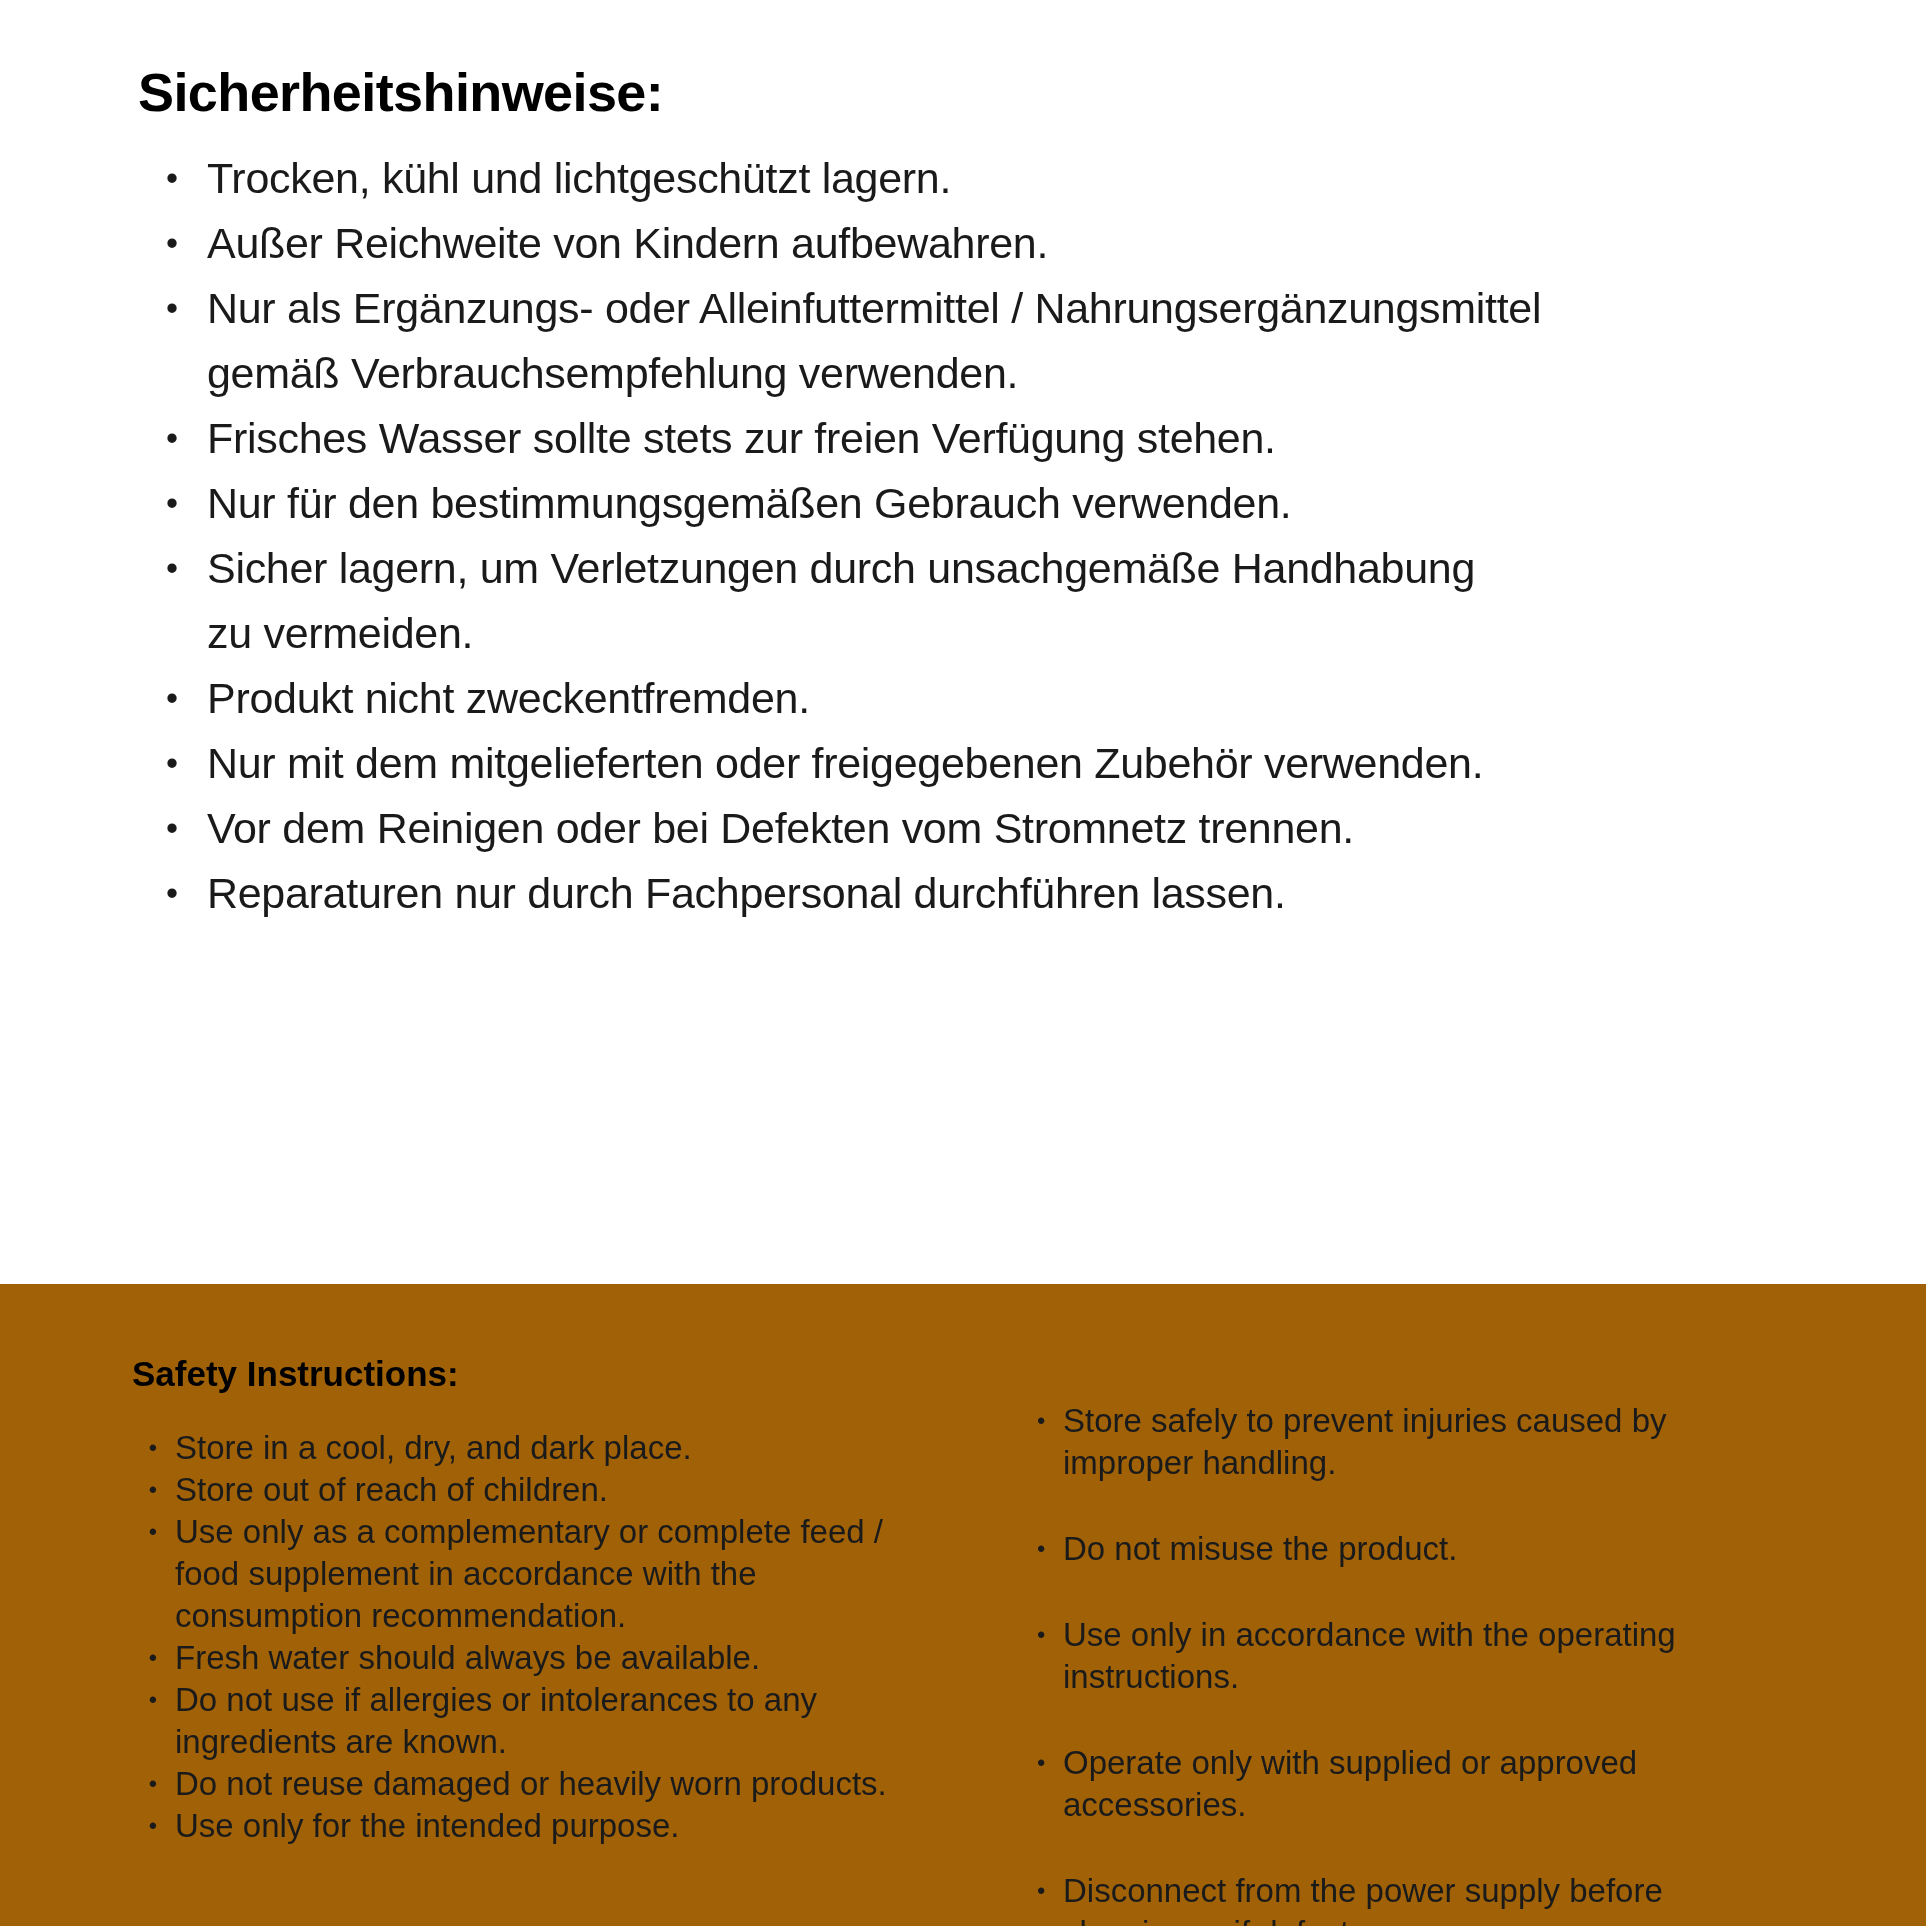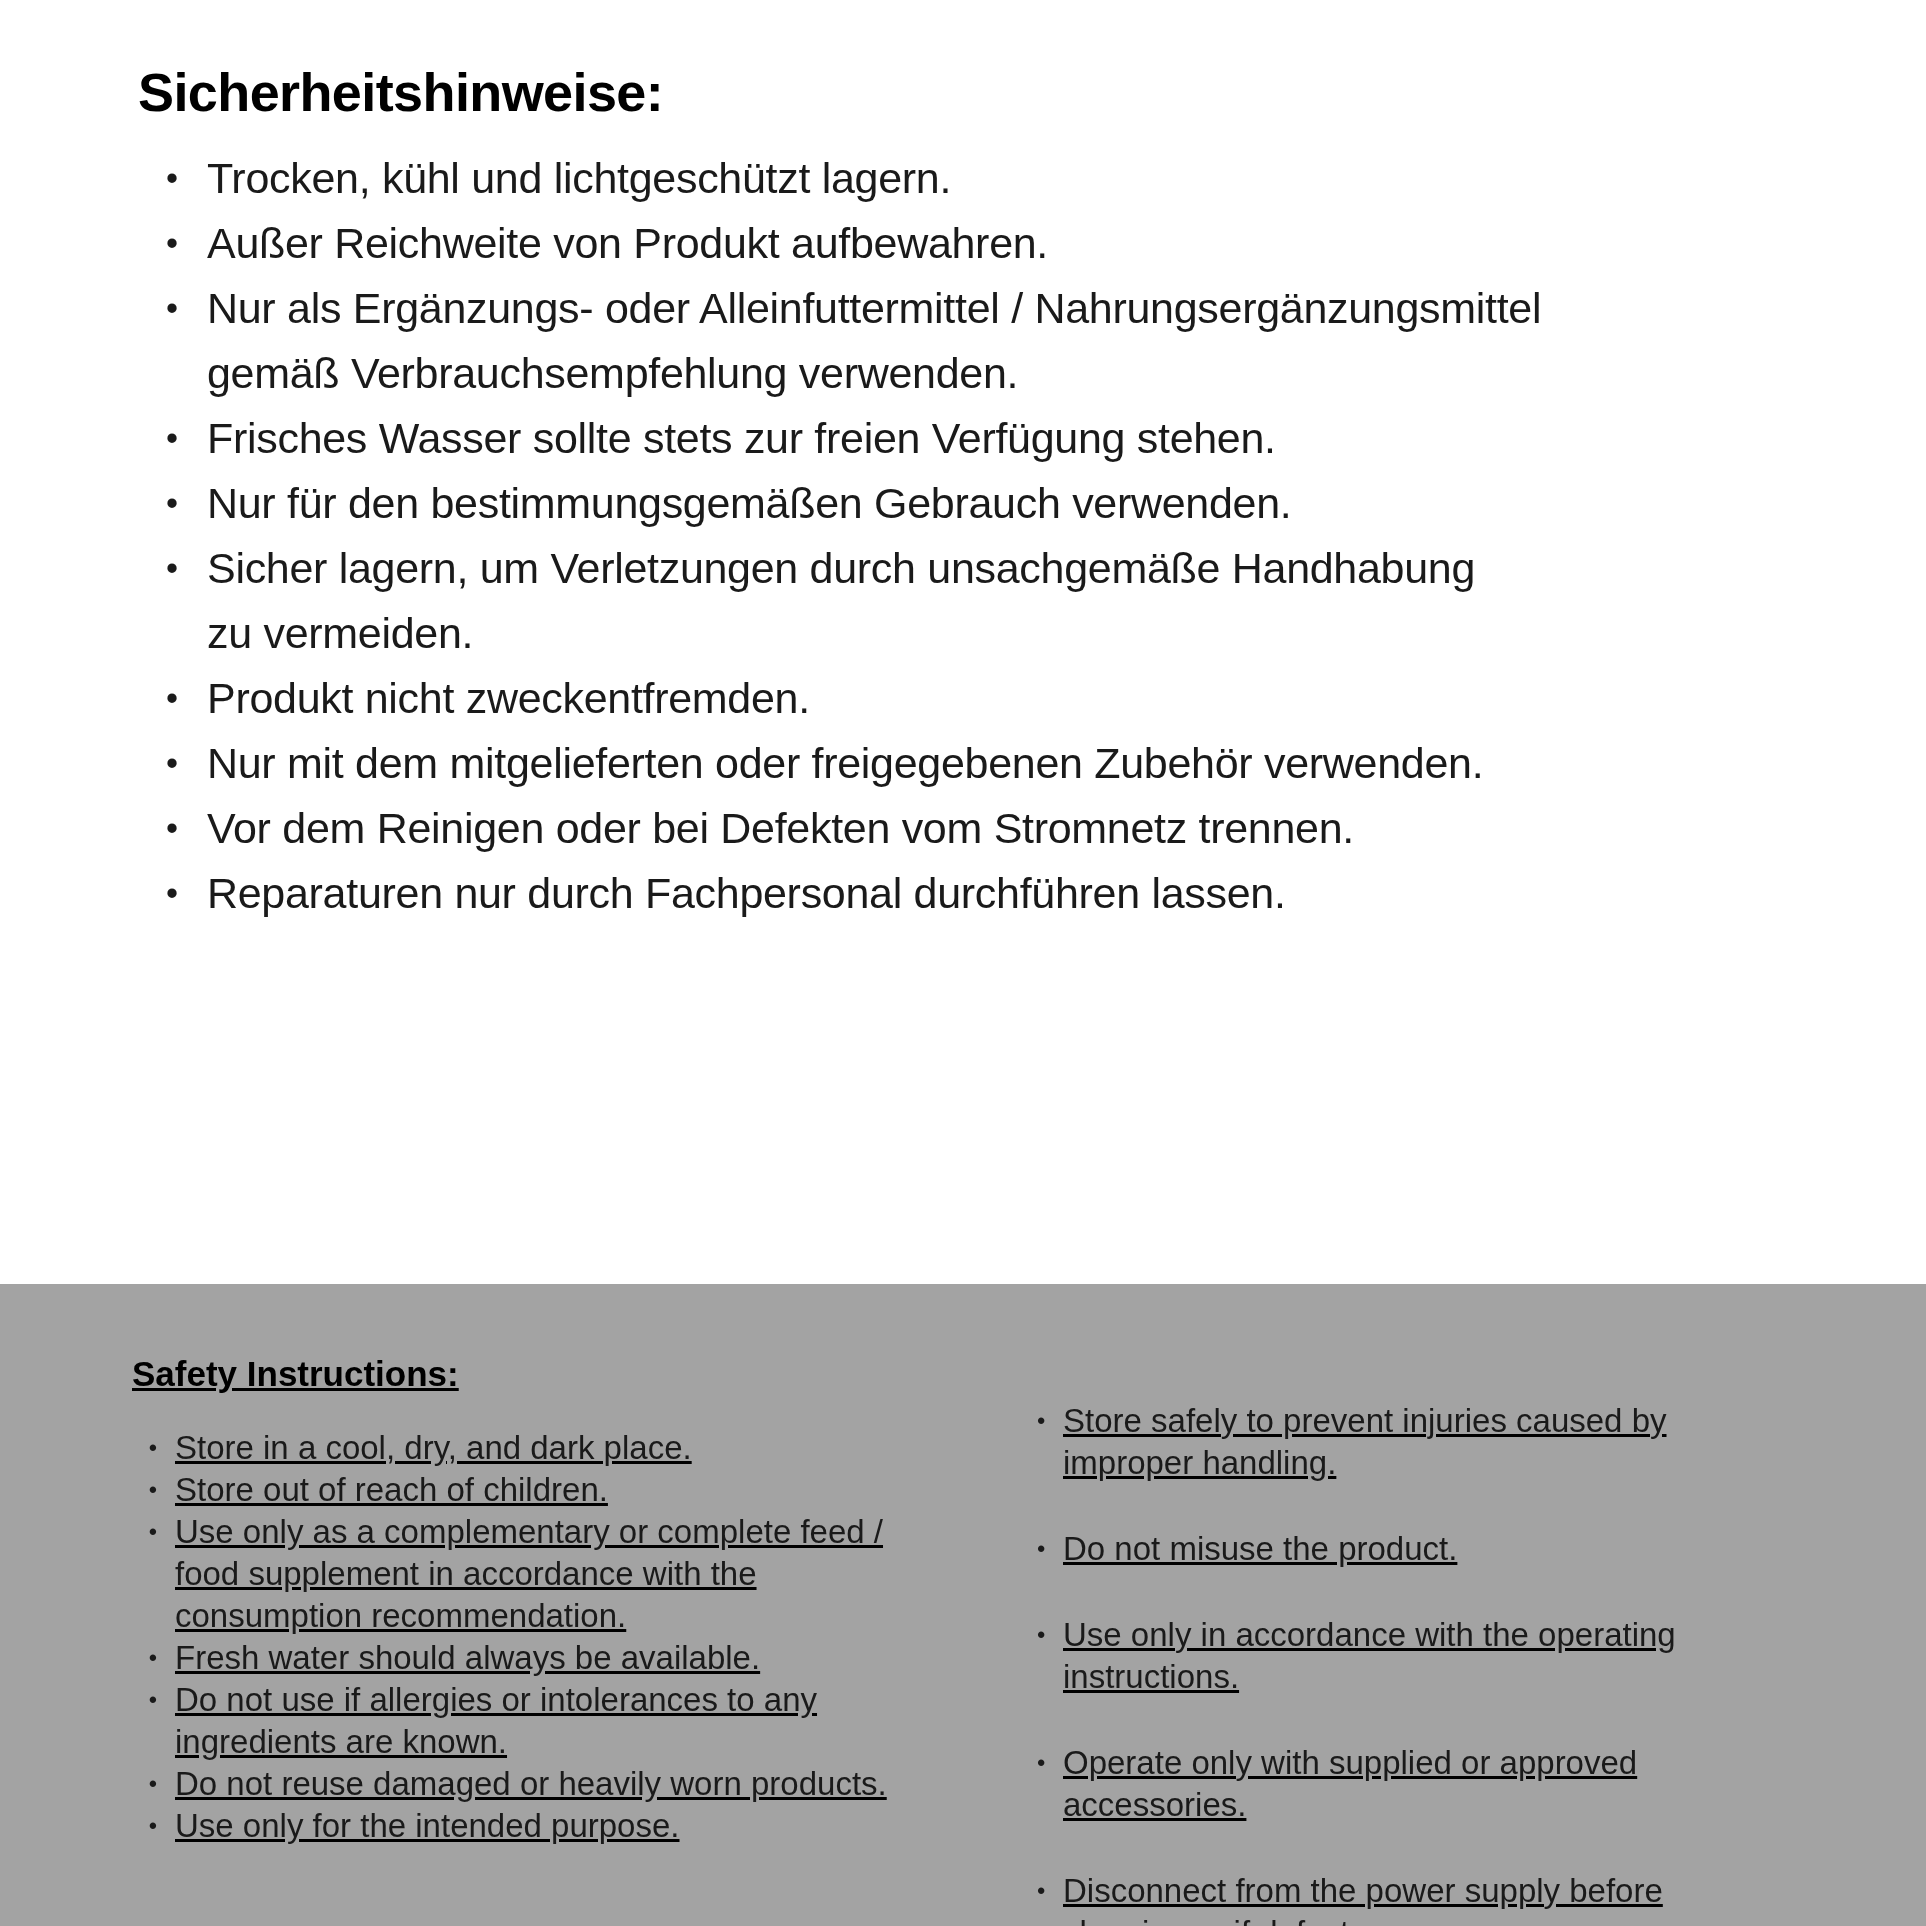--- a/index.html
+++ b/index.html
@@ -52,25 +52,24 @@
     top: 0;
     font-size: 0.8em;
     line-height: 65px;
     color: #1a1a1a;
   }
 
   
   .english-section {
     box-sizing: border-box;
     height: 642px;
-    background: #a3a3a3;
+    background: #a16207;
     padding: 69px 77px 0 132px;
     display: flex;
     align-items: flex-start;
-    text-decoration: underline;
   }
   .col-left {
     flex: none;
     width: 896px;
   }
   .col-right {
     flex: 1;
     padding-top: 2.6px;
   }
   .english-section h2 {
@@ -108,21 +107,21 @@
 </style>
 </head>
 <body>
 
 <div class="page">
 
   <section class="german-section">
     <h1>Sicherheitshinweise:</h1>
     <ul class="bullets de-list">
         <li>Trocken, kühl und lichtgeschützt lagern.</li>
-        <li>Außer Reichweite von Produkt aufbewahren.</li>
+        <li>Außer Reichweite von Kindern aufbewahren.</li>
         <li>Nur als Ergänzungs- oder Alleinfuttermittel / Nahrungsergänzungsmittel
 gemäß Verbrauchsempfehlung verwenden.</li>
         <li>Frisches Wasser sollte stets zur freien Verfügung stehen.</li>
         <li>Nur für den bestimmungsgemäßen Gebrauch verwenden.</li>
         <li>Sicher lagern, um Verletzungen durch unsachgemäße Handhabung
 zu vermeiden.</li>
         <li>Produkt nicht zweckentfremden.</li>
         <li>Nur mit dem mitgelieferten oder freigegebenen Zubehör verwenden.</li>
         <li>Vor dem Reinigen oder bei Defekten vom Stromnetz trennen.</li>
         <li>Reparaturen nur durch Fachpersonal durchführen lassen.</li>

